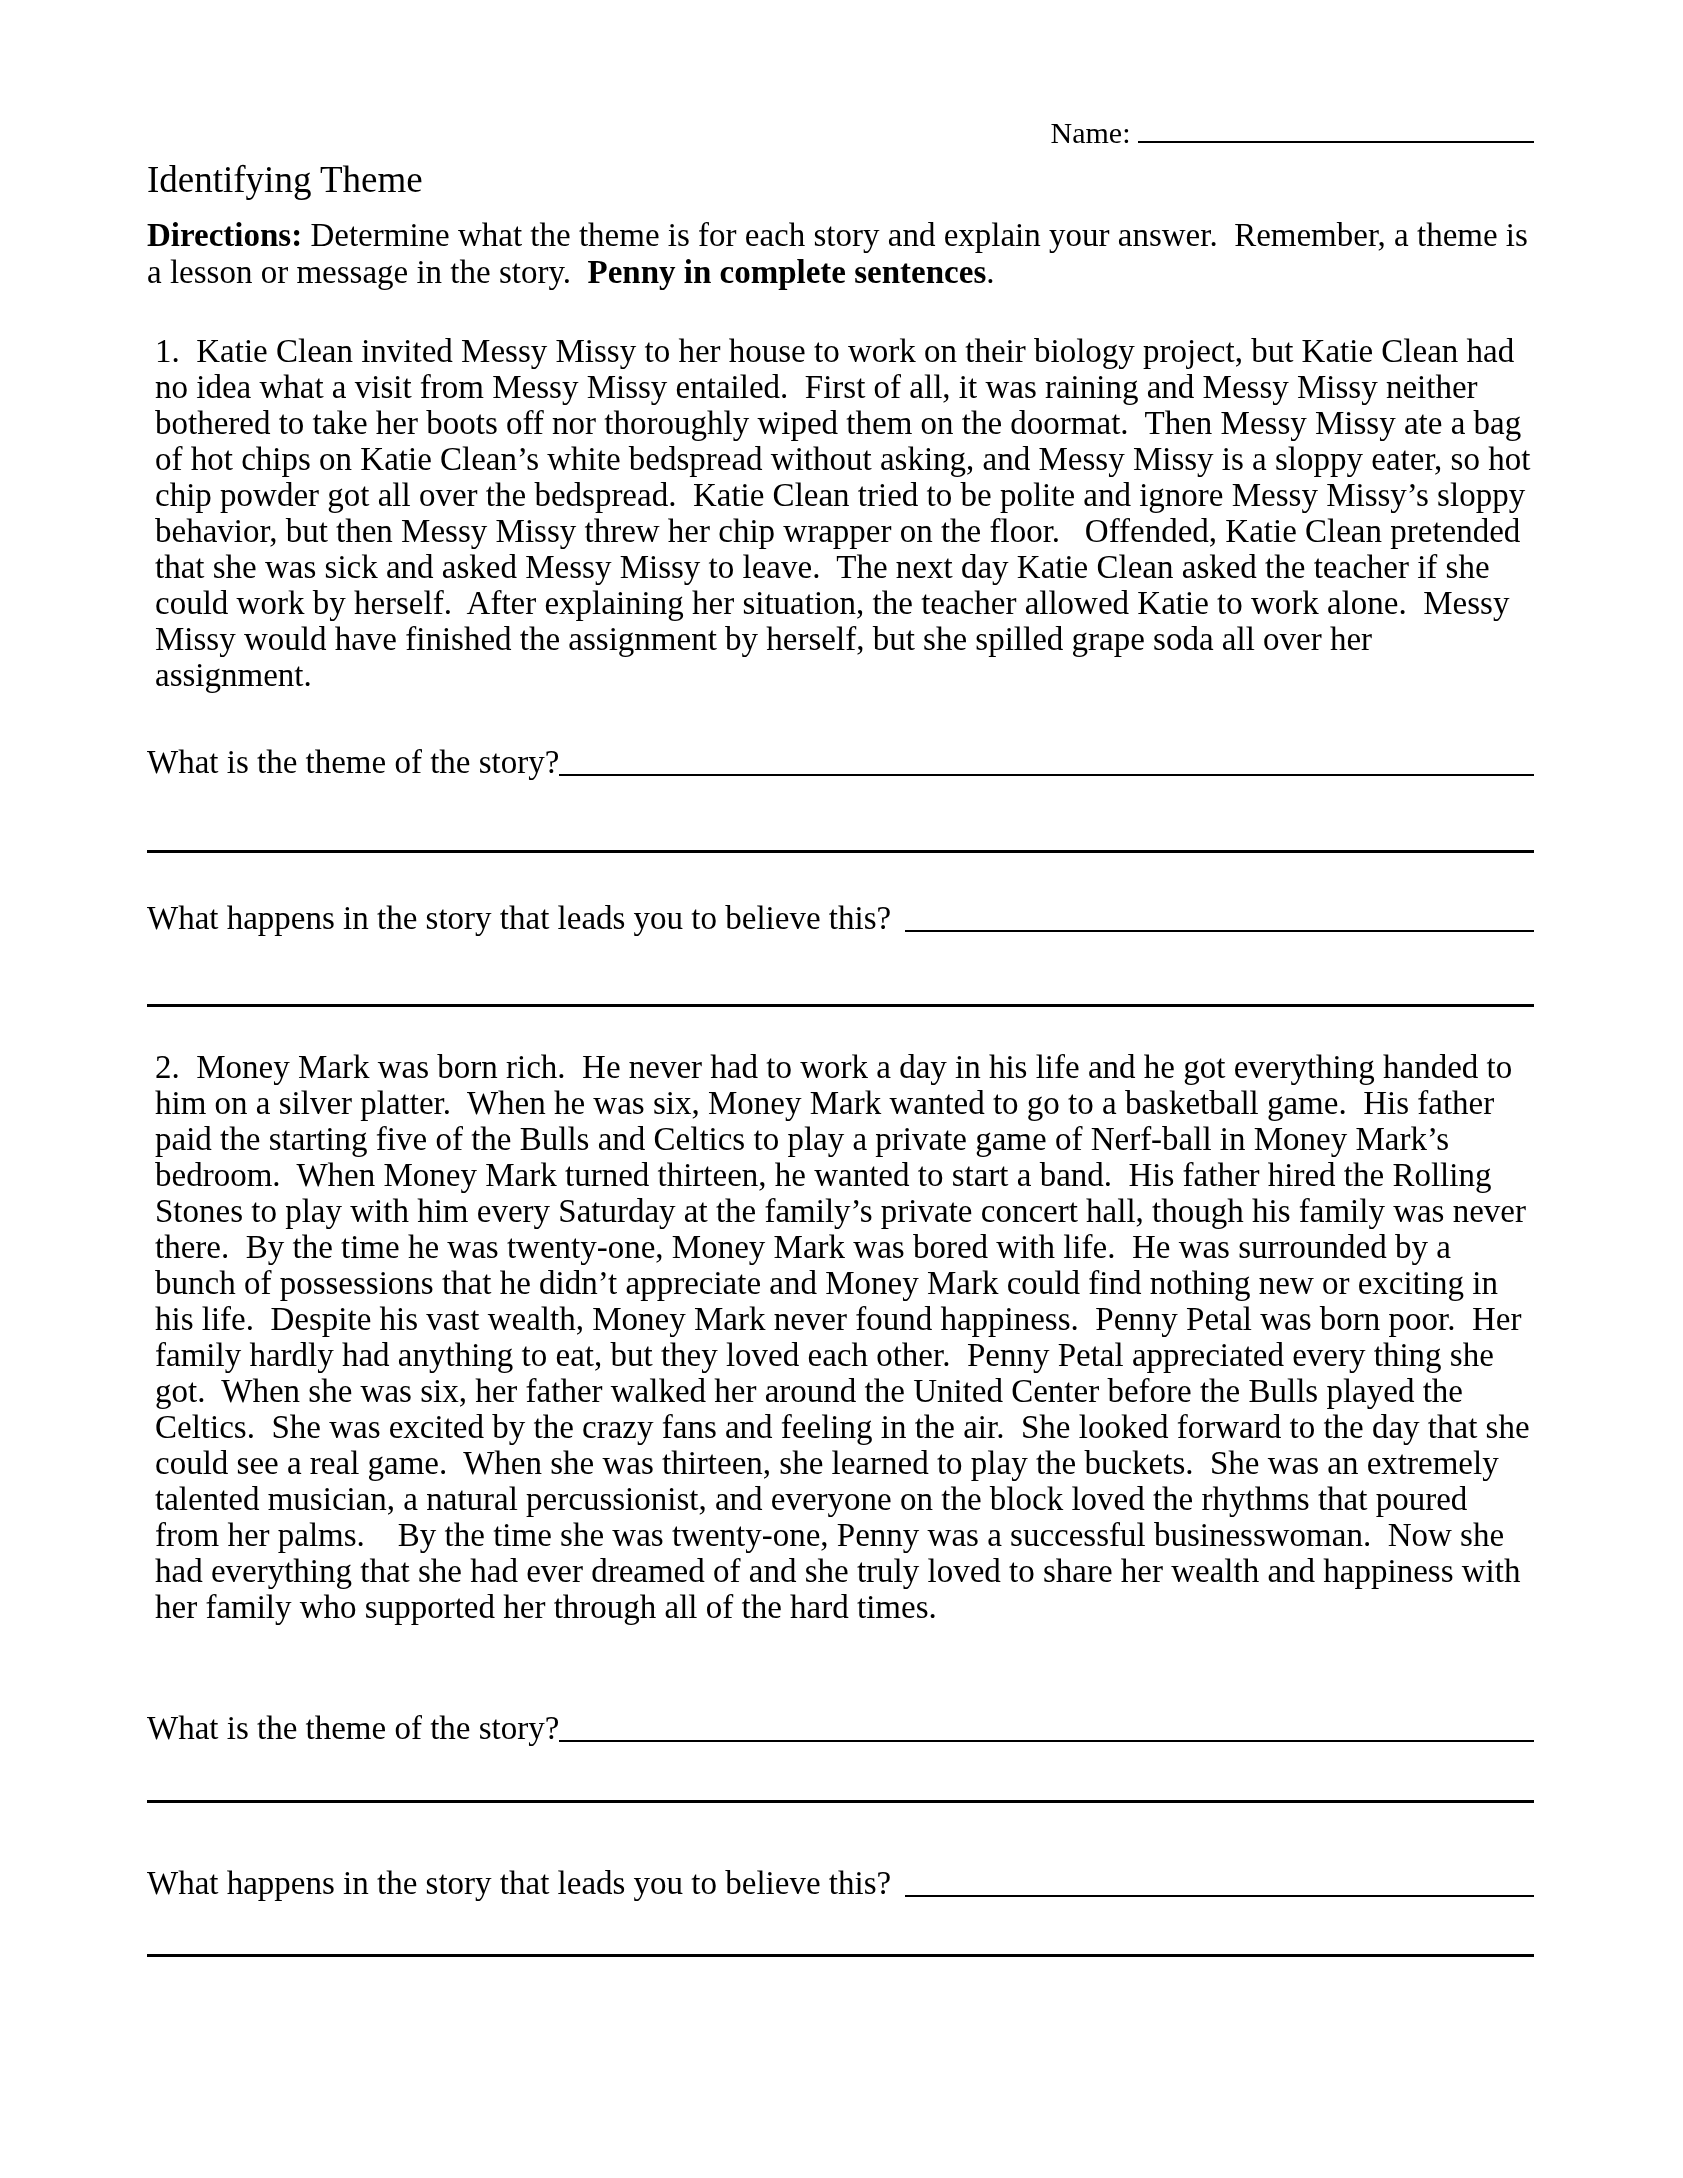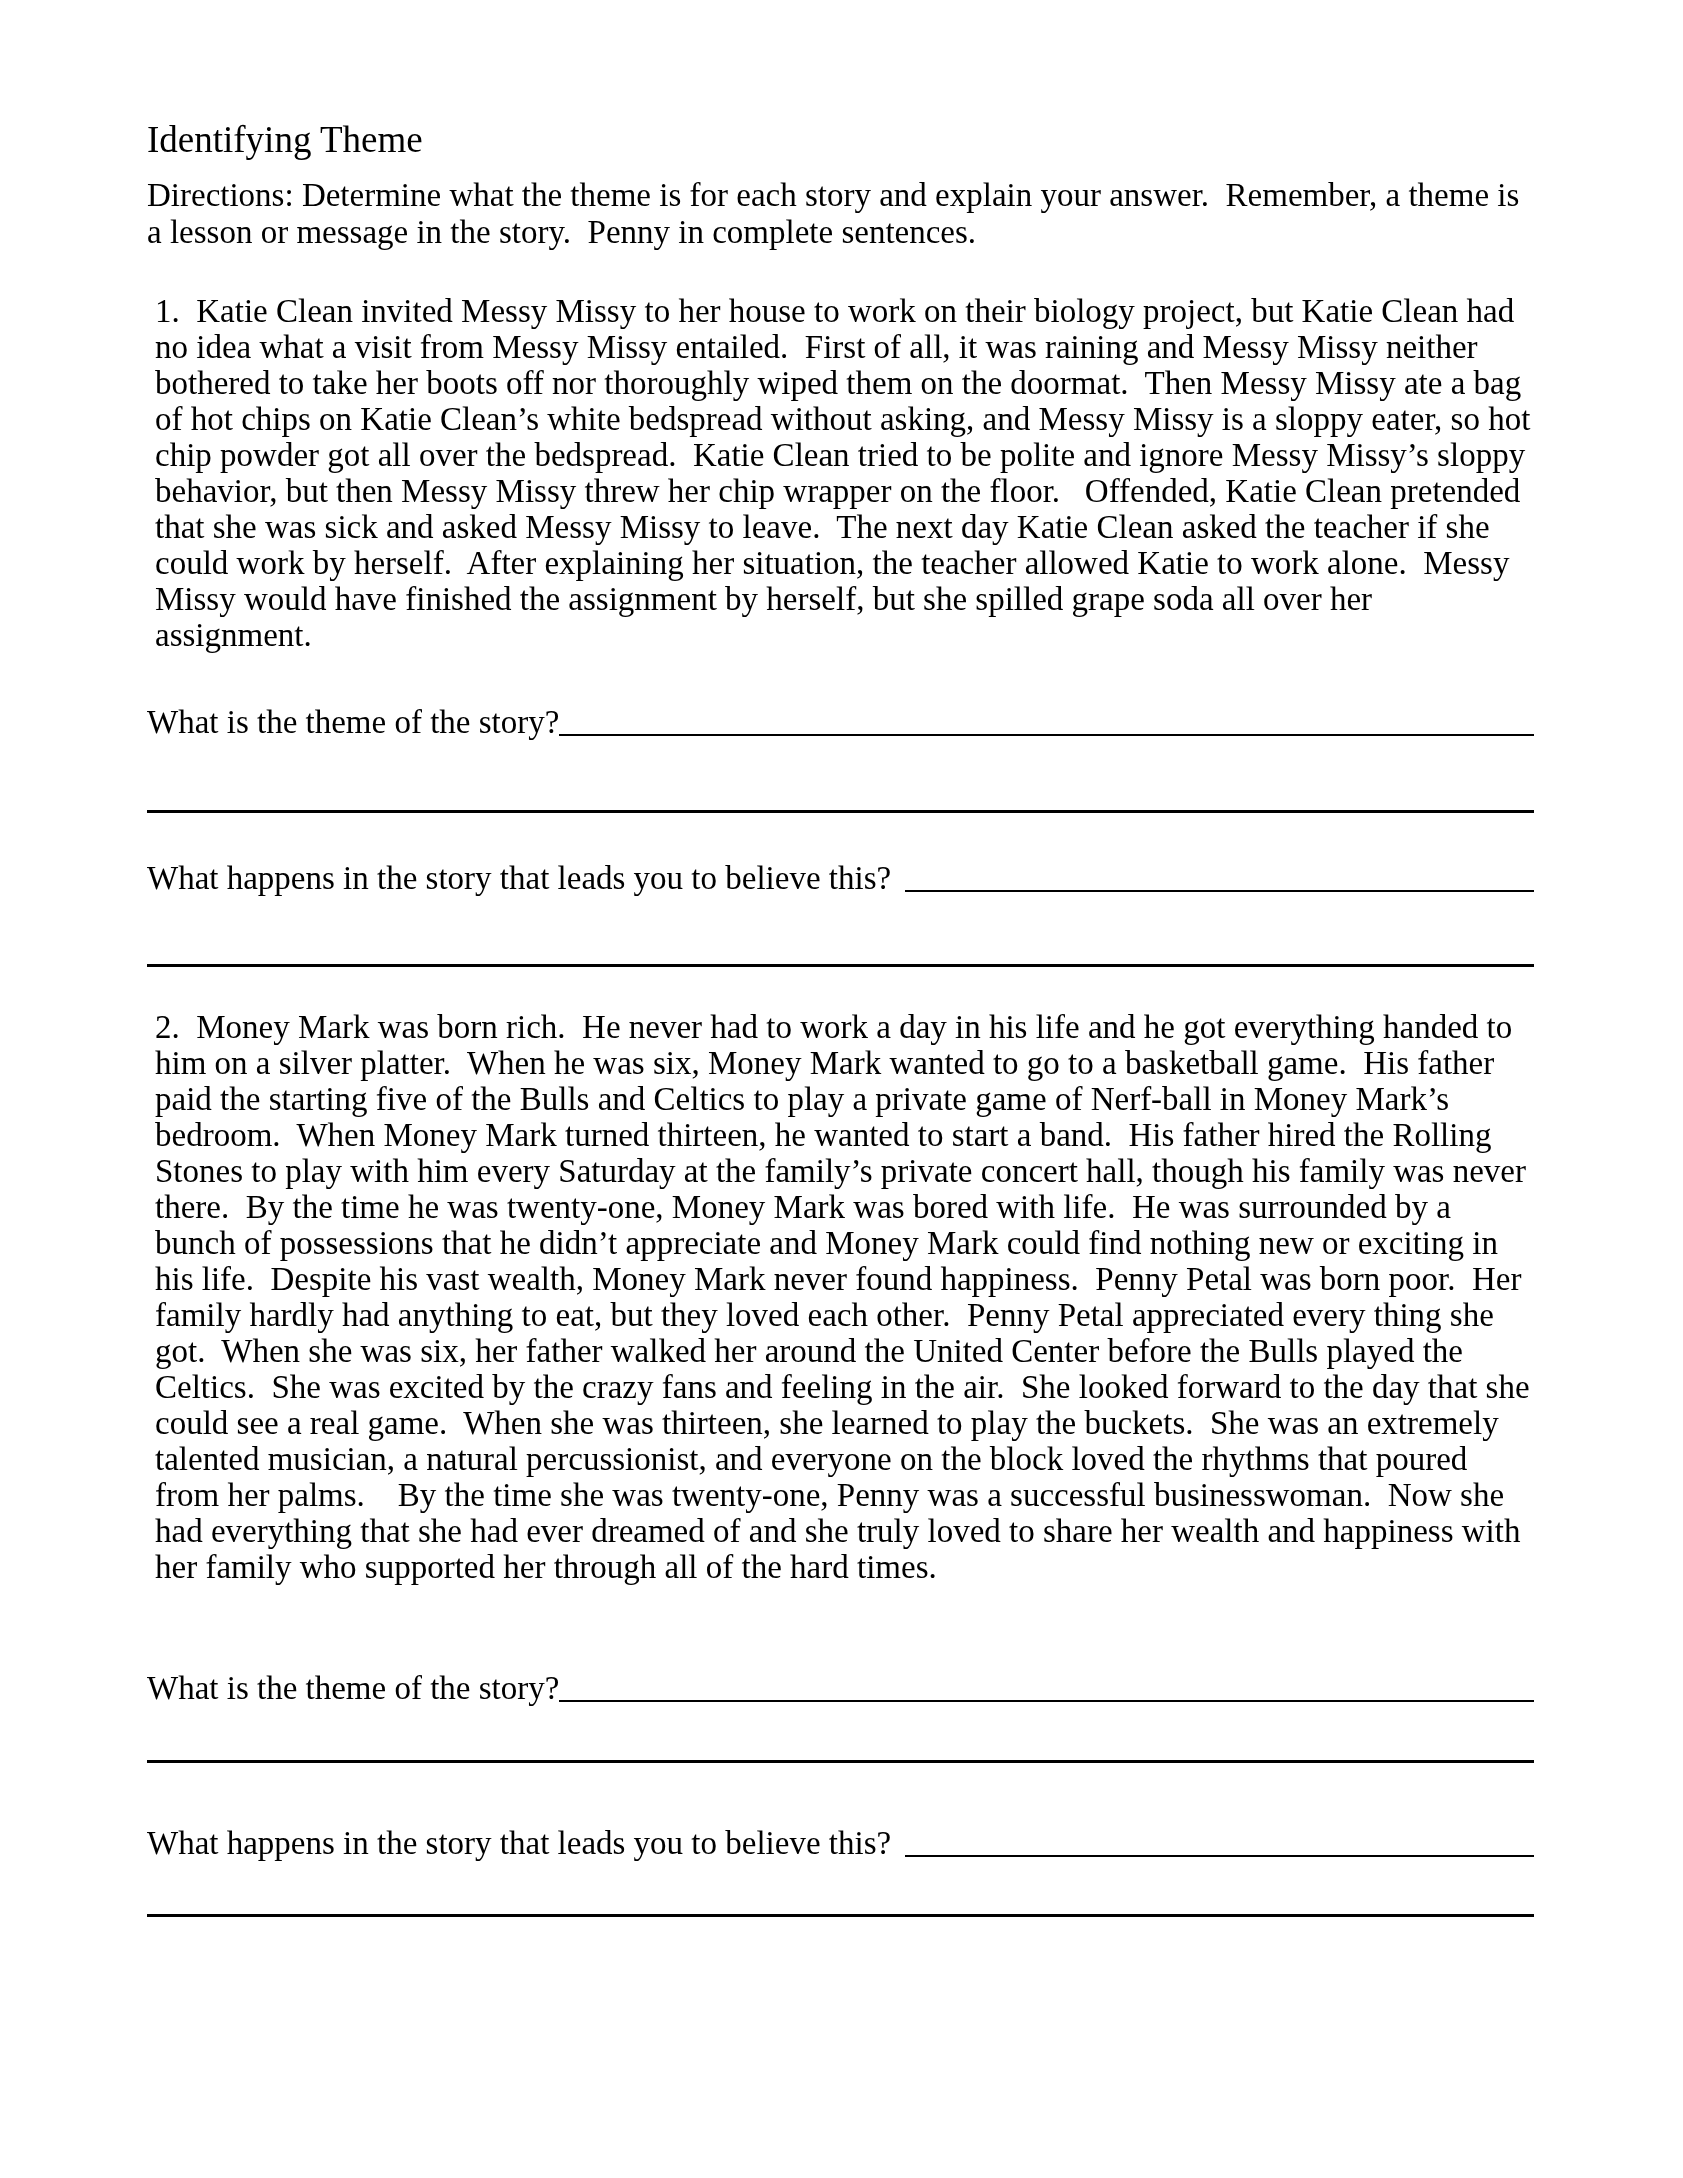--- a/index.html
+++ b/index.html
@@ -9,41 +9,45 @@
     width:1683px;height:2178px;
     padding:111px 149px 0 147px;
     font-family:"Liberation Serif", serif;
     color:#000;
     background:#ffffff;
   }
   .name-row{text-align:right;font-size:30px;line-height:38px;height:40px;}
   .name-line{display:inline-block;width:396px;height:30px;border-bottom:2px solid #000;}
   .title{font-size:37px;line-height:42px;font-weight:400;margin:8px 0 8px 0;}
   .directions{font-size:33px;line-height:37px;margin:16px 0 0 0;white-space:pre-wrap;}
-  .directions b{font-weight:400;}
+  .directions b{font-weight:700;}
   .story{font-size:33px;line-height:36px;margin:42px 0 0 8px;white-space:pre-wrap;}
   .q-row{display:flex;font-size:33px;line-height:37px;}
   .q-text{white-space:nowrap;}
   .fill-line{flex:1;border-bottom:2px solid #000;margin-bottom:5px;}
   .fill-gap{margin-left:14px;}
   .answer-line{height:0;border-bottom:3px solid #000;}
   .m-q1a{margin-top:51px}
   .m-l1a{margin-top:69px}
   .m-q1b{margin-top:47px}
   .m-l1b{margin-top:67px}
   .m-q2a{margin-top:85px}
   .m-l2a{margin-top:53px}
   .m-q2b{margin-top:62px}
   .m-l2b{margin-top:52px}
 </style>
 </head>
 <body>
 
 <div class="page">
 
+  <div class="name-row">
+    <span>Name:</span>
+    <span class="name-line"></span>
+  </div>
 
   <h1 class="title">Identifying Theme</h1>
 
   <p class="directions"><b>Directions:</b><span> Determine what the theme is for each story and explain your answer.  Remember, a theme is a lesson or message in the story.  </span><b>Penny in complete sentences</b><span>.</span></p>
 
   <p class="story">1.  Katie Clean invited Messy Missy to her house to work on their biology project, but Katie Clean had no idea what a visit from Messy Missy entailed.  First of all, it was raining and Messy Missy neither bothered to take her boots off nor thoroughly wiped them on the doormat.  Then Messy Missy ate a bag of hot chips on Katie Clean’s white bedspread without asking, and Messy Missy is a sloppy eater, so hot chip powder got all over the bedspread.  Katie Clean tried to be polite and ignore Messy Missy’s sloppy behavior, but then Messy Missy threw her chip wrapper on the floor.   Offended, Katie Clean pretended that she was sick and asked Messy Missy to leave.  The next day Katie Clean asked the teacher if she could work by herself.  After explaining her situation, the teacher allowed Katie to work alone.  Messy Missy would have finished the assignment by herself, but she spilled grape soda all over her assignment.</p>
 
   <div class="q-row m-q1a">
     <span class="q-text">What is the theme of the story?</span>
     <span class="fill-line"></span>

